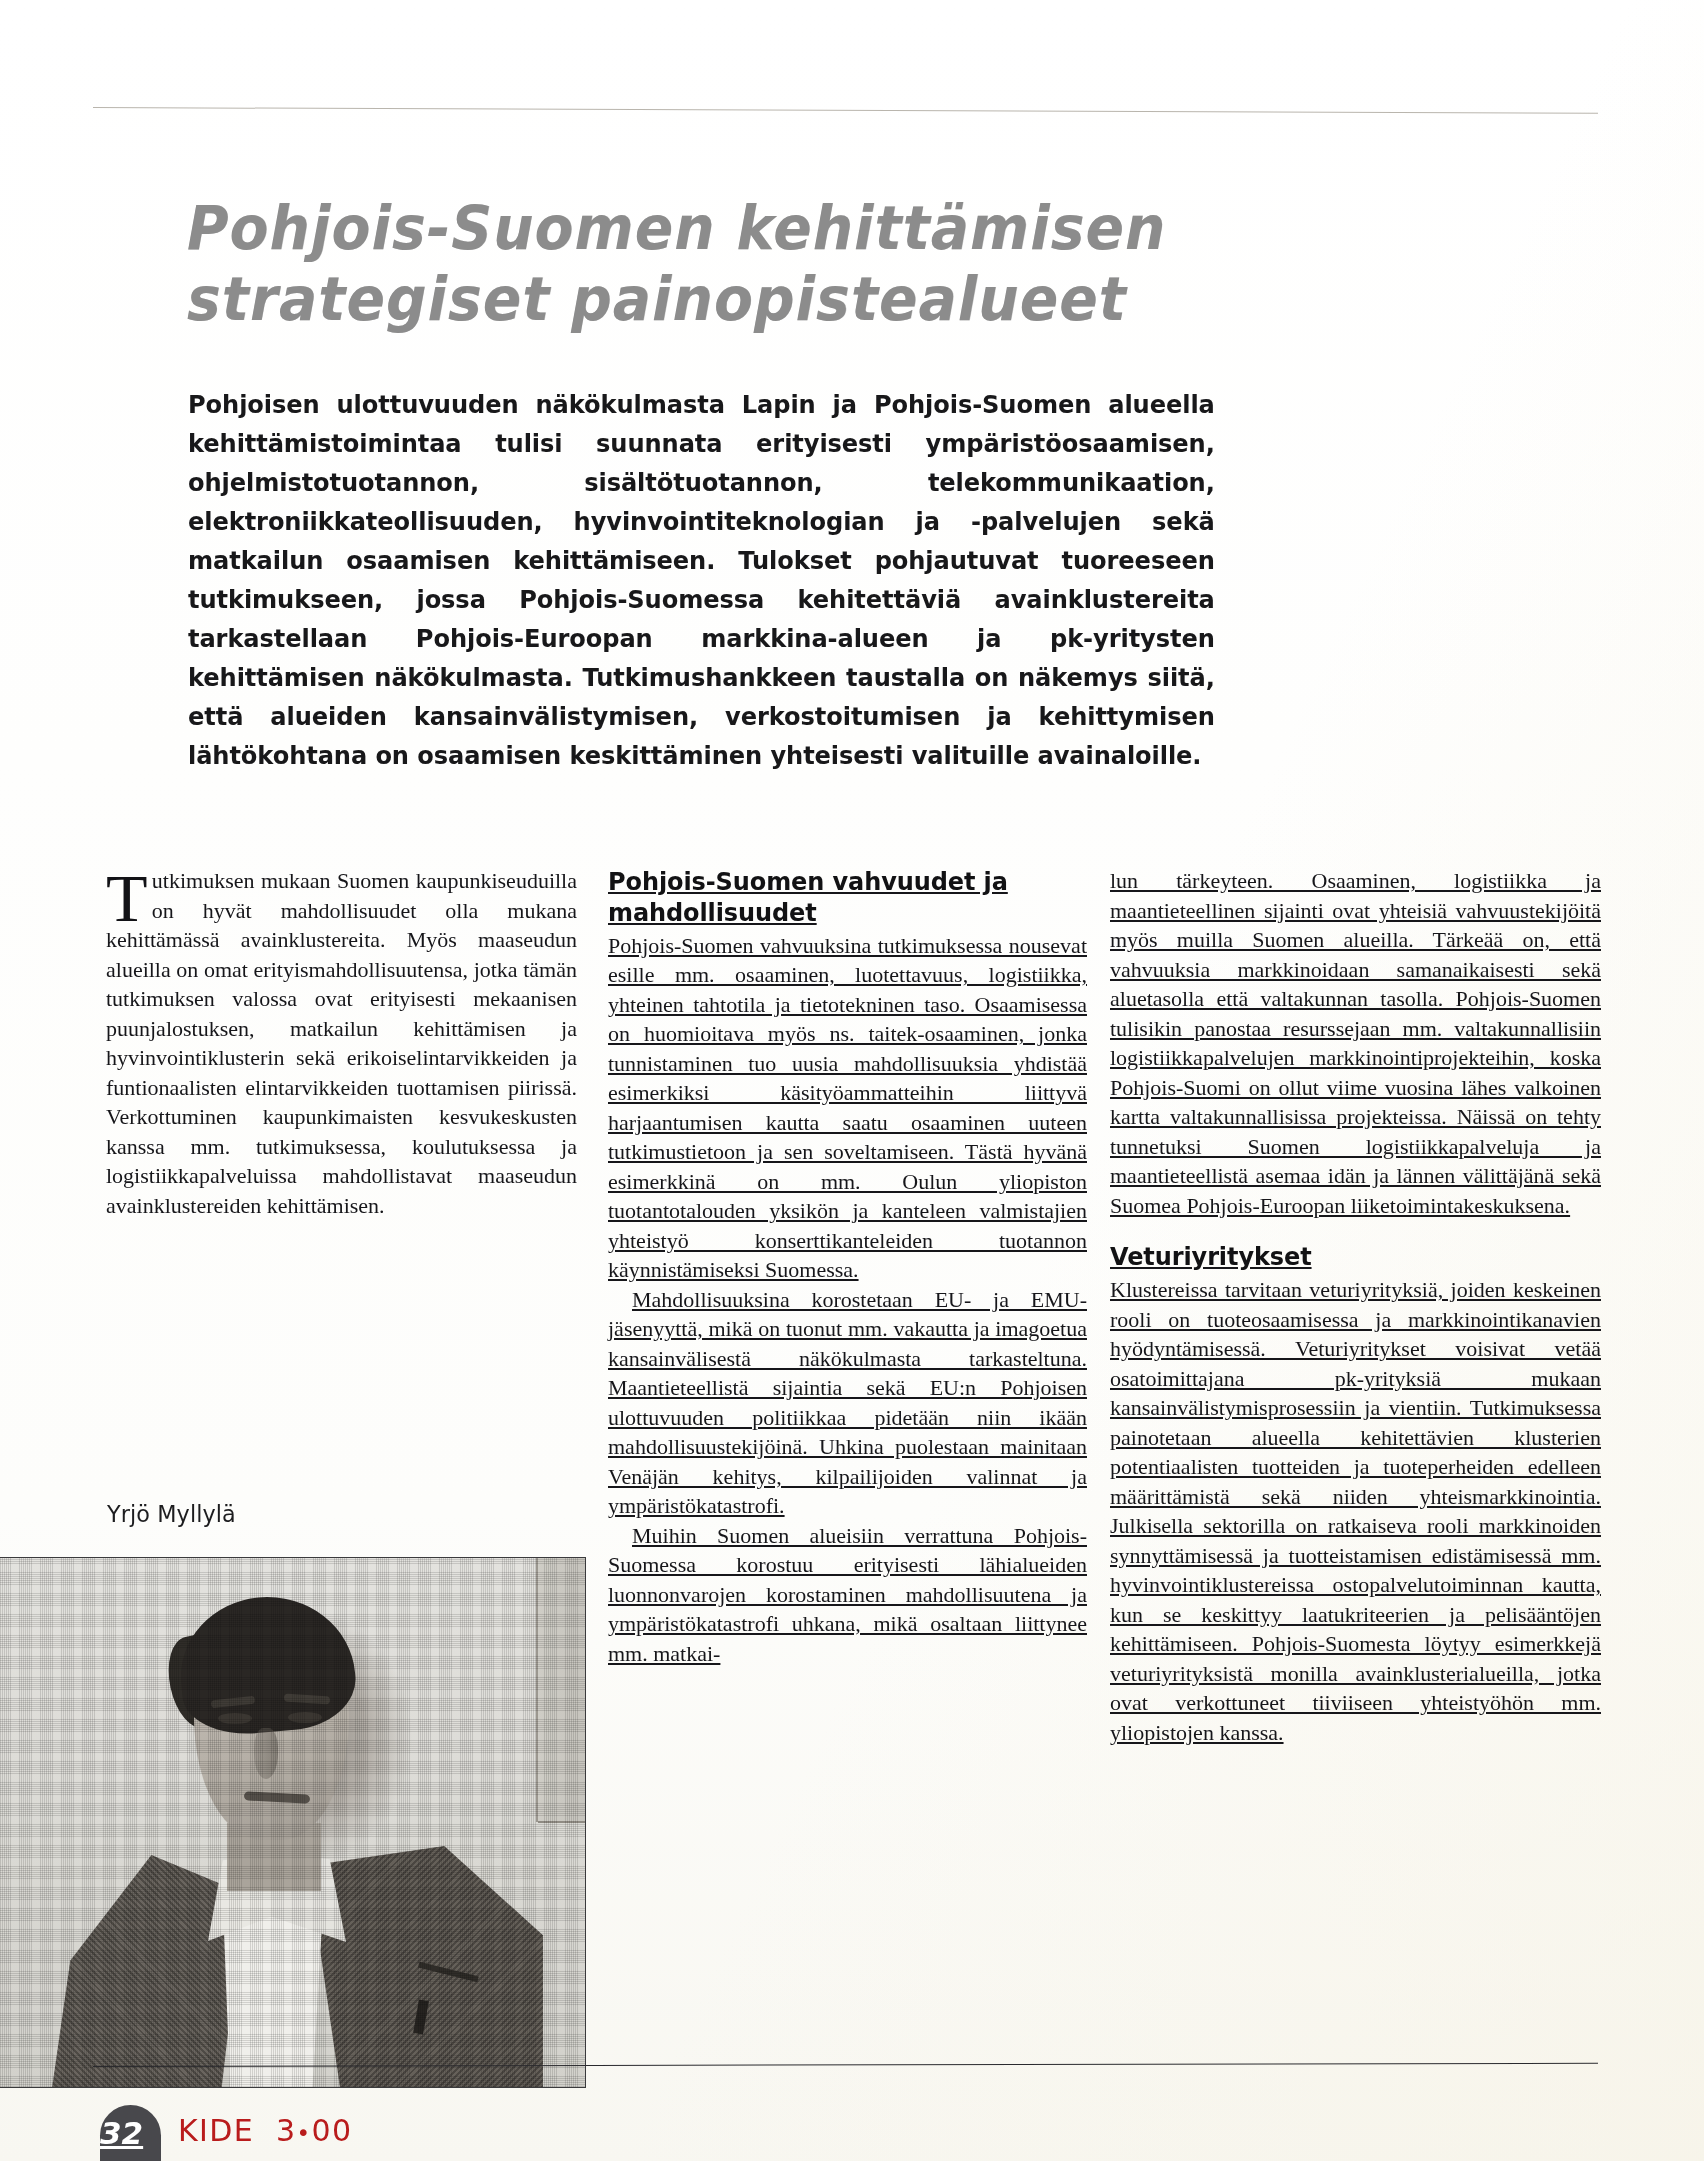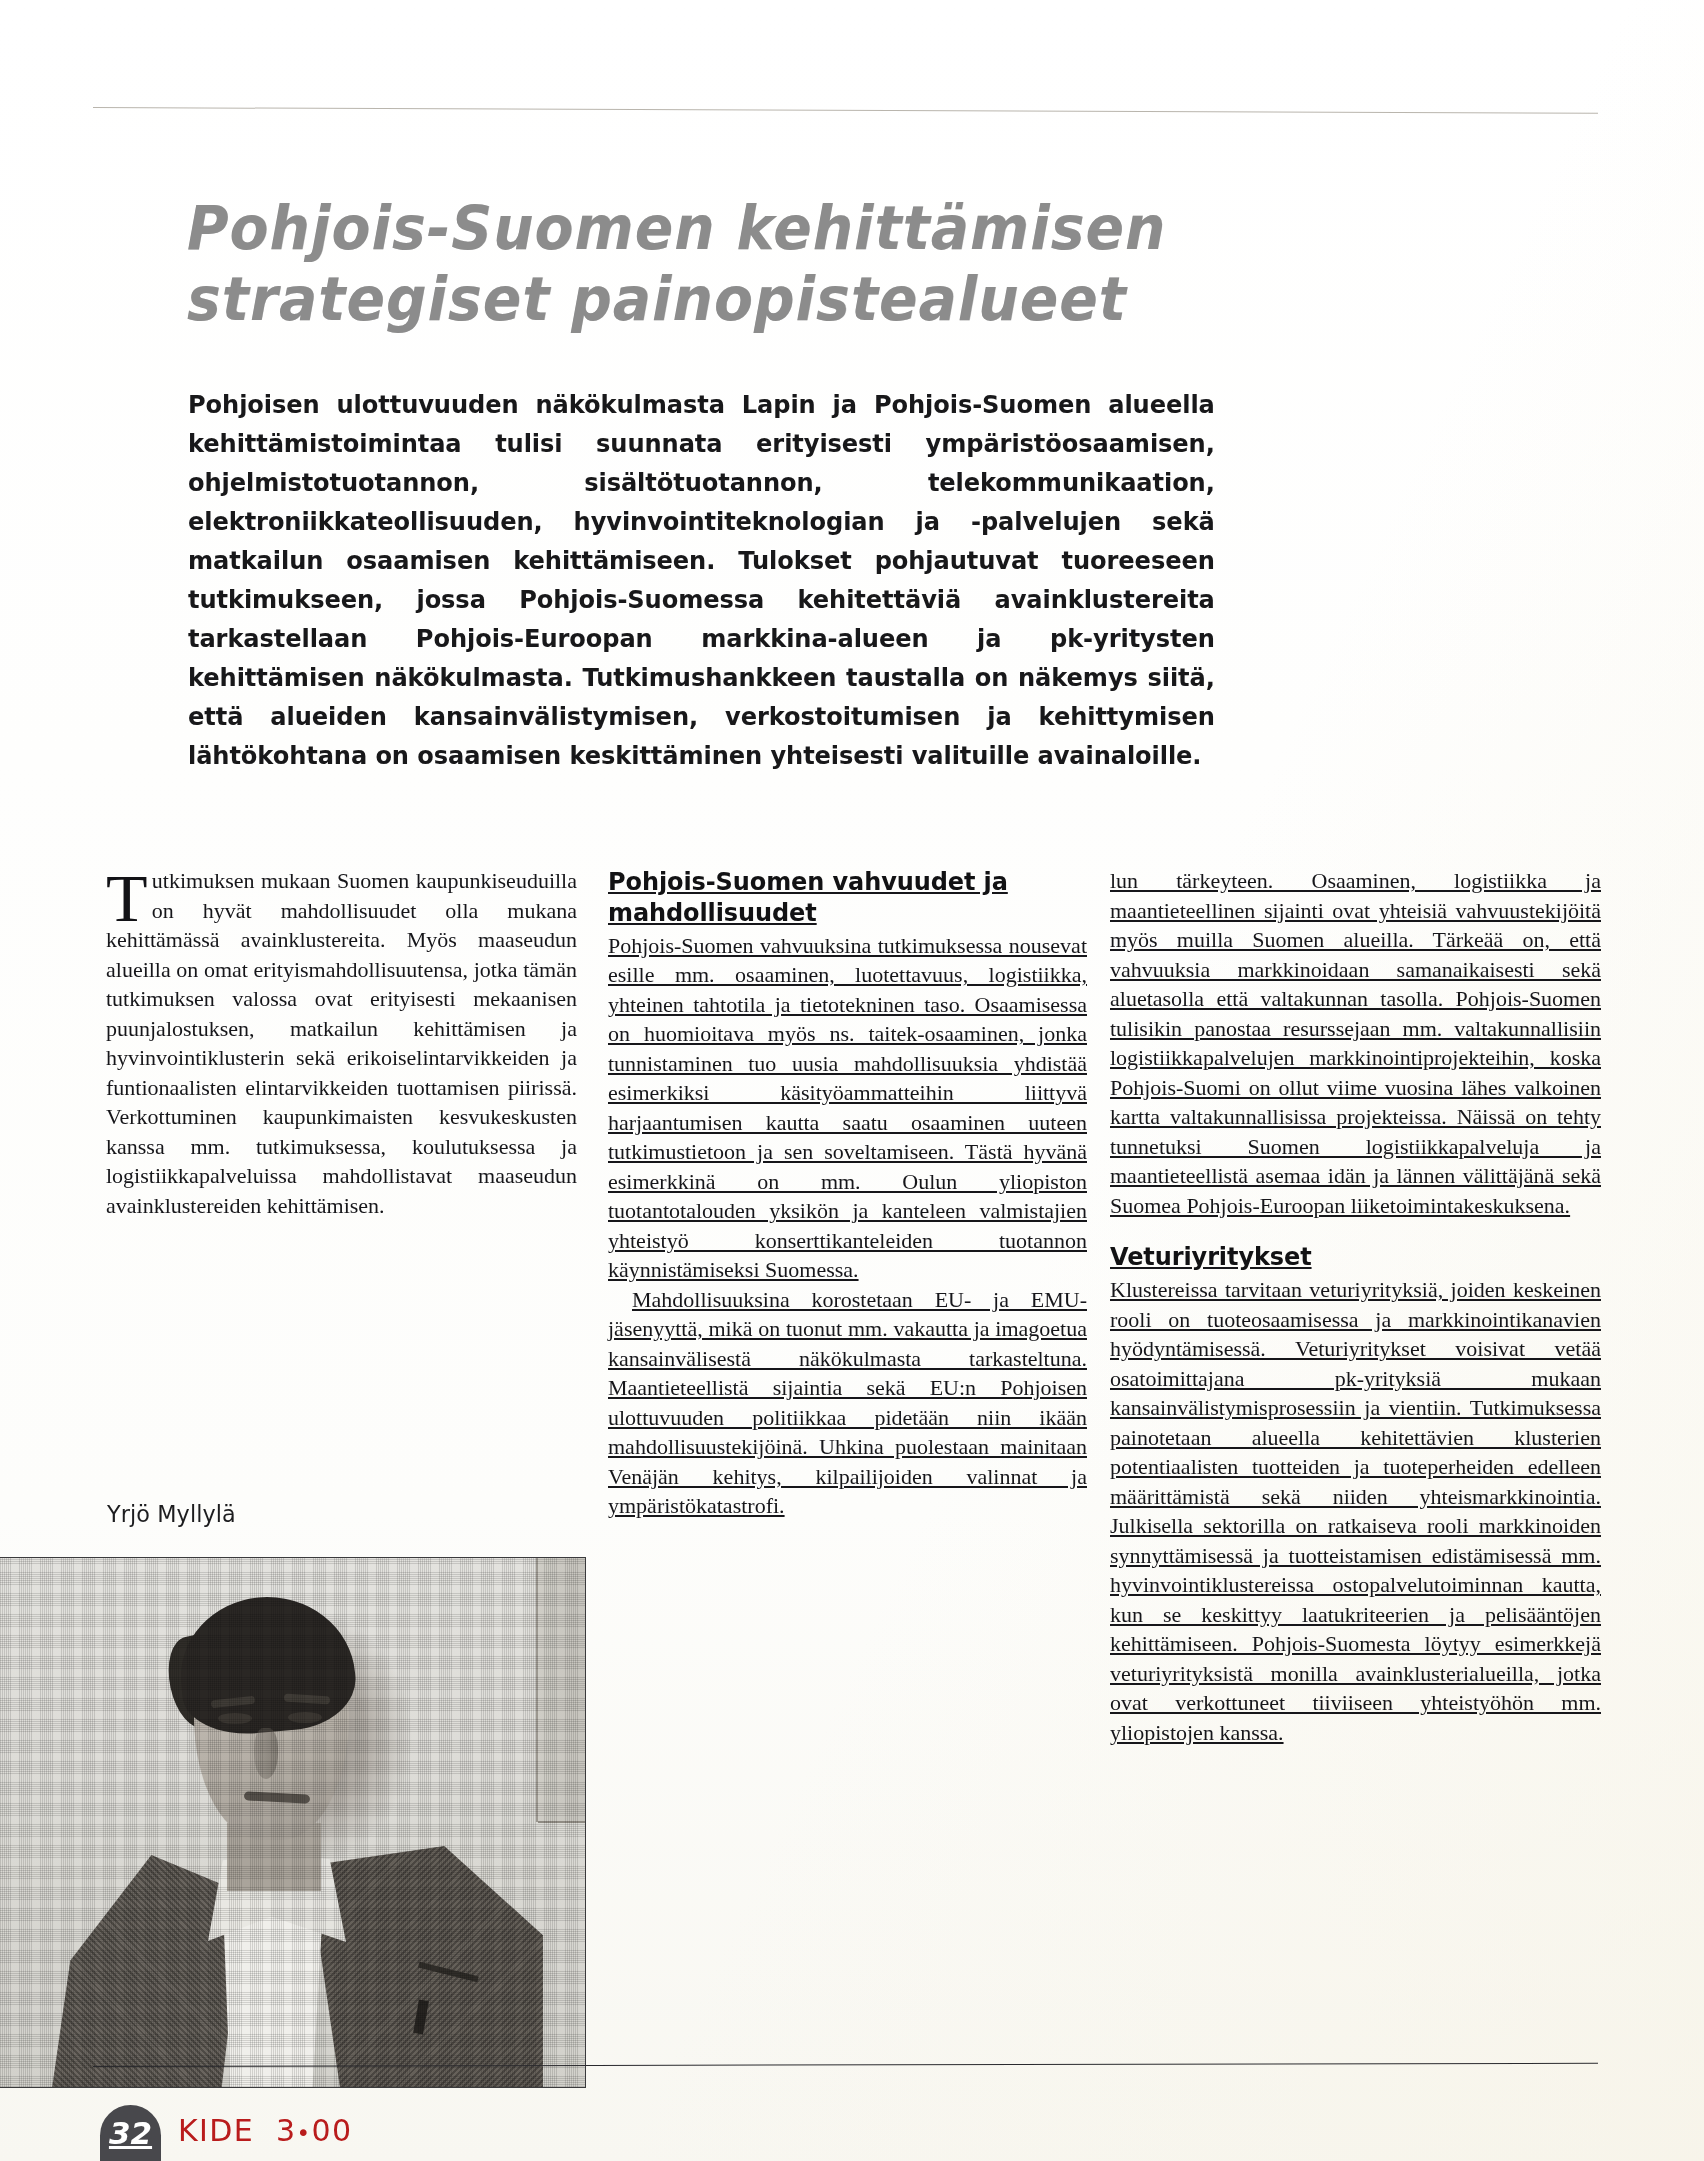--- a/index.html
+++ b/index.html
@@ -248,21 +248,21 @@
     width: 61px;
     height: 78px;
     background: #48484c;
     border-radius: 31px 31px 0 0;
   }
   #page-number {
     position: absolute;
     left: 100px;
     top: 2115px;
     width: 61px;
-    text-align: center;
+    text-align: left;
     color: #ffffff;
     font-family: "DejaVu Sans", sans-serif;
     font-style: italic;
     font-weight: 700;
     font-size: 31px;
     text-decoration: underline;
   }
   #footer-text {
     position: absolute;
     left: 178px;
@@ -293,20 +293,21 @@
   </div>
 
   <div class="col" id="col-1">
     <p><span class="dropcap">T</span><span>utkimuksen mukaan Suomen kaupunkiseuduilla on hyvät mahdollisuudet olla mukana kehittämässä avainklustereita. Myös maaseudun alueilla on omat erityismahdollisuutensa, jotka tämän tutkimuksen valossa ovat erityisesti mekaanisen puunjalostuksen, matkailun kehittämisen ja hyvinvointiklusterin sekä erikoiselintarvikkeiden ja funtionaalisten elintarvikkeiden tuottamisen piirissä. Verkottuminen kaupunkimaisten kesvukeskusten kanssa mm. tutkimuksessa, koulutuksessa ja logistiikkapalveluissa mahdollistavat maaseudun avainklustereiden kehittämisen.</span></p>
   </div>
 
   <div class="col" id="col-2">
     <h2 class="subhead">Pohjois-Suomen vahvuudet ja mahdollisuudet</h2>
     <p>Pohjois-Suomen vahvuuksina tutkimuksessa nousevat esille mm. osaaminen, luotettavuus, logistiikka, yhteinen tahtotila ja tietotekninen taso. Osaamisessa on huomioitava myös ns. taitek-osaaminen, jonka tunnistaminen tuo uusia mahdollisuuksia yhdistää esimerkiksi käsityöammatteihin liittyvä harjaantumisen kautta saatu osaaminen uuteen tutkimustietoon ja sen soveltamiseen. Tästä hyvänä esimerkkinä on mm. Oulun yliopiston tuotantotalouden yksikön ja kanteleen valmistajien yhteistyö konserttikanteleiden tuotannon käynnistämiseksi Suomessa.</p>
     <p>Mahdollisuuksina korostetaan EU- ja EMU-jäsenyyttä, mikä on tuonut mm. vakautta ja imagoetua kansainvälisestä näkökulmasta tarkasteltuna. Maantieteellistä sijaintia sekä EU:n Pohjoisen ulottuvuuden politiikkaa pidetään niin ikään mahdollisuustekijöinä. Uhkina puolestaan mainitaan Venäjän kehitys, kilpailijoiden valinnat ja ympäristökatastrofi.</p>
+    <p>Muihin Suomen alueisiin verrattuna Pohjois-Suomessa korostuu erityisesti lähialueiden luonnonvarojen korostaminen mahdollisuutena ja ympäristökatastrofi uhkana, mikä osaltaan liittynee mm. matkai-</p>
   </div>
 
   <div class="col" id="col-3">
     <p>lun tärkeyteen. Osaaminen, logistiikka ja maantieteellinen sijainti ovat yhteisiä vahvuustekijöitä myös muilla Suomen alueilla. Tärkeää on, että vahvuuksia markkinoidaan samanaikaisesti sekä aluetasolla että valtakunnan tasolla. Pohjois-Suomen tulisikin panostaa resurssejaan mm. valtakunnallisiin logistiikkapalvelujen markkinointiprojekteihin, koska Pohjois-Suomi on ollut viime vuosina lähes valkoinen kartta valtakunnallisissa projekteissa. Näissä on tehty tunnetuksi Suomen logistiikkapalveluja ja maantieteellistä asemaa idän ja lännen välittäjänä sekä Suomea Pohjois-Euroopan liiketoimintakeskuksena.</p>
     <h2 class="subhead">Veturiyritykset</h2>
     <p>Klustereissa tarvitaan veturiyrityksiä, joiden keskeinen rooli on tuoteosaamisessa ja markkinointikanavien hyödyntämisessä. Veturiyritykset voisivat vetää osatoimittajana pk-yrityksiä mukaan kansainvälistymisprosessiin ja vientiin. Tutkimuksessa painotetaan alueella kehitettävien klusterien potentiaalisten tuotteiden ja tuoteperheiden edelleen määrittämistä sekä niiden yhteismarkkinointia. Julkisella sektorilla on ratkaiseva rooli markkinoiden synnyttämisessä ja tuotteistamisen edistämisessä mm. hyvinvointiklustereissa ostopalvelutoiminnan kautta, kun se keskittyy laatukriteerien ja pelisääntöjen kehittämiseen. Pohjois-Suomesta löytyy esimerkkejä veturiyrityksistä monilla avainklusterialueilla, jotka ovat verkottuneet tiiviiseen yhteistyöhön mm. yliopistojen kanssa.</p>
   </div>
 
   <div id="photo-caption">Yrjö Myllylä</div>
 

